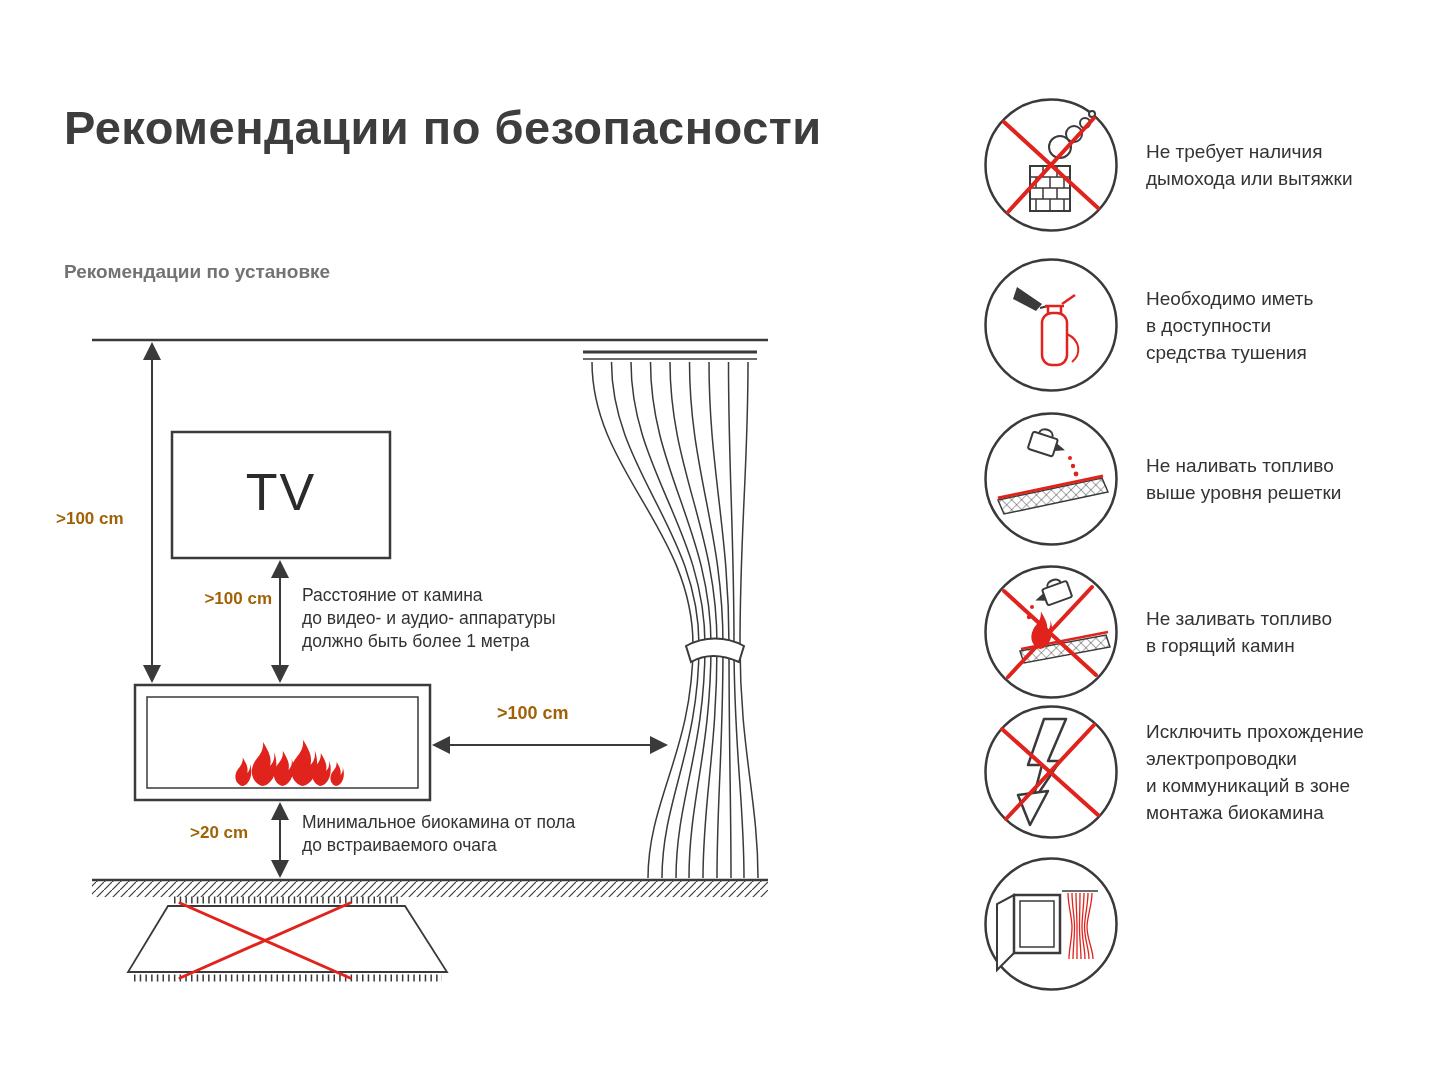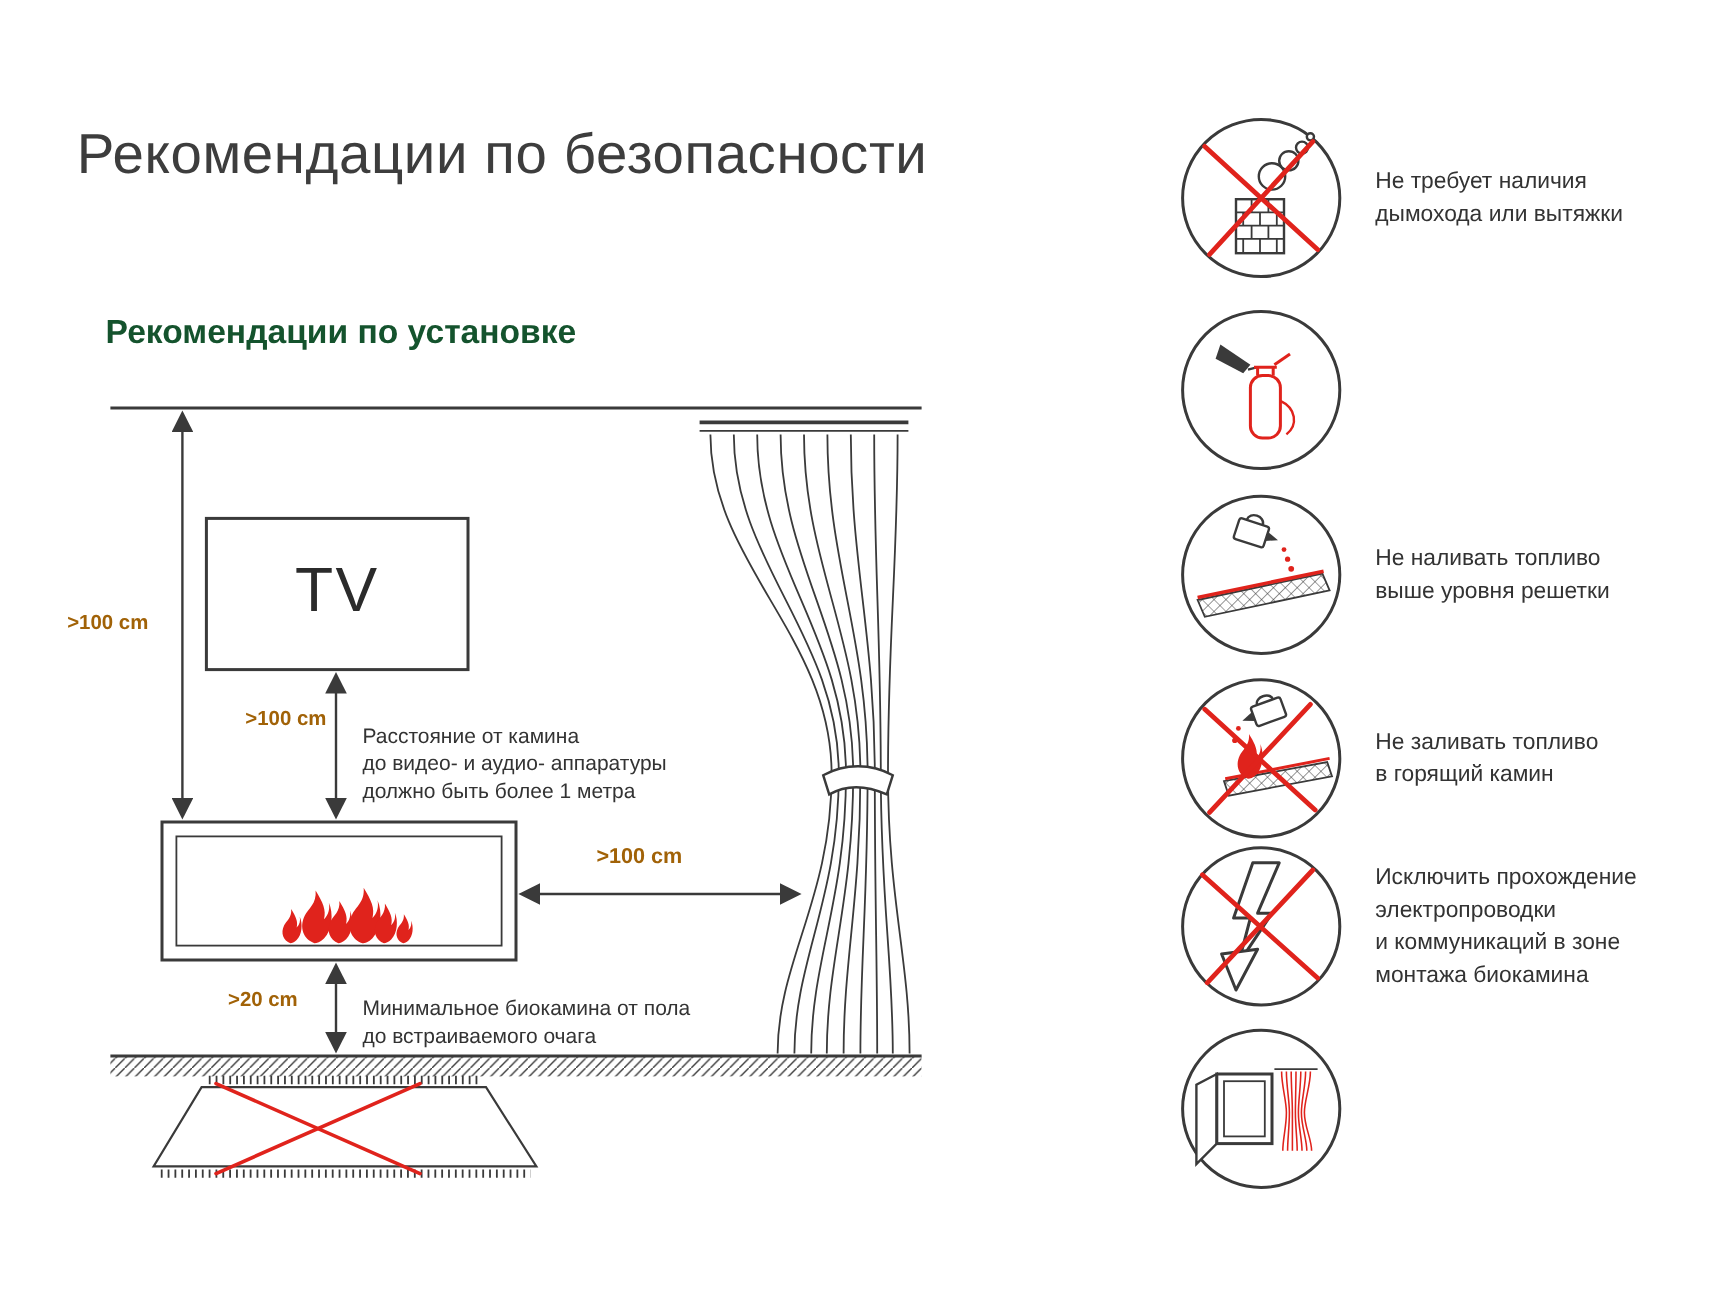--- a/index.html
+++ b/index.html
@@ -1,25 +1,25 @@
 <!DOCTYPE html>
 <html><head>
 <meta charset="utf-8">
 <style>
   html,body{margin:0;padding:0;}
   body{
     width:1440px;height:1080px;background:#ffffff;position:relative;overflow:hidden;
     font-family:"Liberation Sans", sans-serif;color:#333;
   }
   .abs{position:absolute;}
-  .page-title{left:64px;top:100px;font-size:47px;font-weight:400;color:#3d3d3d;letter-spacing:0.5px;}
-  .section-title{left:64px;top:261px;font-size:28px;font-weight:700;color:#14532d;margin-left:24px;}
+  .page-title{left:64px;top:100px;font-size:47px;font-weight:700;color:#3d3d3d;letter-spacing:0.5px;}
+  .section-title{left:64px;top:261px;font-size:19px;font-weight:700;color:#737373;}
   .diagram-svg{left:80px;top:330px;}
   .dim-label{font-size:17px;font-weight:700;color:#a16207;white-space:nowrap;}
-  .note{font-size:17.5px;line-height:23px;color:#333;white-space:pre-line;margin-top:18px;}
+  .note{font-size:17.5px;line-height:23px;color:#333;white-space:pre-line;}
   .tv-label{left:172px;top:462px;width:218px;text-align:center;font-size:52px;font-weight:500;color:#2b2b2b;letter-spacing:2px;}
   .lab-ceiling{left:56px;top:509px;}
   .lab-tv{left:184px;top:589px;width:88px;text-align:right;}
   .lab-curtain{left:497px;top:703px;font-size:18px;}
   .lab-floor{left:190px;top:823px;width:80px;text-align:left;}
   .note-tv{left:302px;top:584px;}
   .note-floor{left:302px;top:811px;}
   .safety-row{position:absolute;left:982px;display:flex;align-items:center;gap:26px;height:138px;width:460px;}
   .safety-row svg{flex:0 0 138px;}
   .item-text{font-size:19px;line-height:27px;color:#333;white-space:pre-line;}
@@ -128,20 +128,23 @@
 <div class="safety-row" style="top:256px">
   <svg width="138" height="138" viewBox="0 0 138 138">
     <circle cx="69" cy="69" r="65.5" fill="#fff" stroke="#3a3a3a" stroke-width="2.5"></circle>
     <polygon points="60,48 35,31 31,43 54,55" fill="#3a3a3a"></polygon>
     <line x1="58" y1="52" x2="66" y2="50" stroke="#3a3a3a" stroke-width="2"></line>
     <rect x="60" y="57" width="25" height="52" rx="10" fill="#fff" stroke="#e0231c" stroke-width="2.5"></rect>
     <path d="M66 57 V50 M79 57 V50 M63 50 H82" stroke="#e0231c" stroke-width="2.5" fill="none"></path>
     <path d="M80 48 L93 39" stroke="#e0231c" stroke-width="2.5" fill="none"></path>
     <path d="M85 78 C98 84, 100 98, 90 106" stroke="#e0231c" stroke-width="2" fill="none"></path>
   </svg>
+  <div class="item-text">Необходимо иметь
+в доступности
+средства тушения</div>
 </div>
 
 <div class="safety-row" style="top:410px">
   <svg width="138" height="138" viewBox="0 0 138 138">
     <defs>
       <pattern id="mesh3" width="7" height="7" patternUnits="userSpaceOnUse" patternTransform="rotate(45)">
         <path d="M0 0 H7 M0 0 V7" stroke="#3a3a3a" stroke-width="0.9" fill="none"></path>
       </pattern>
     </defs>
     <circle cx="69" cy="69" r="65.5" fill="#fff" stroke="#3a3a3a" stroke-width="2.5"></circle>

